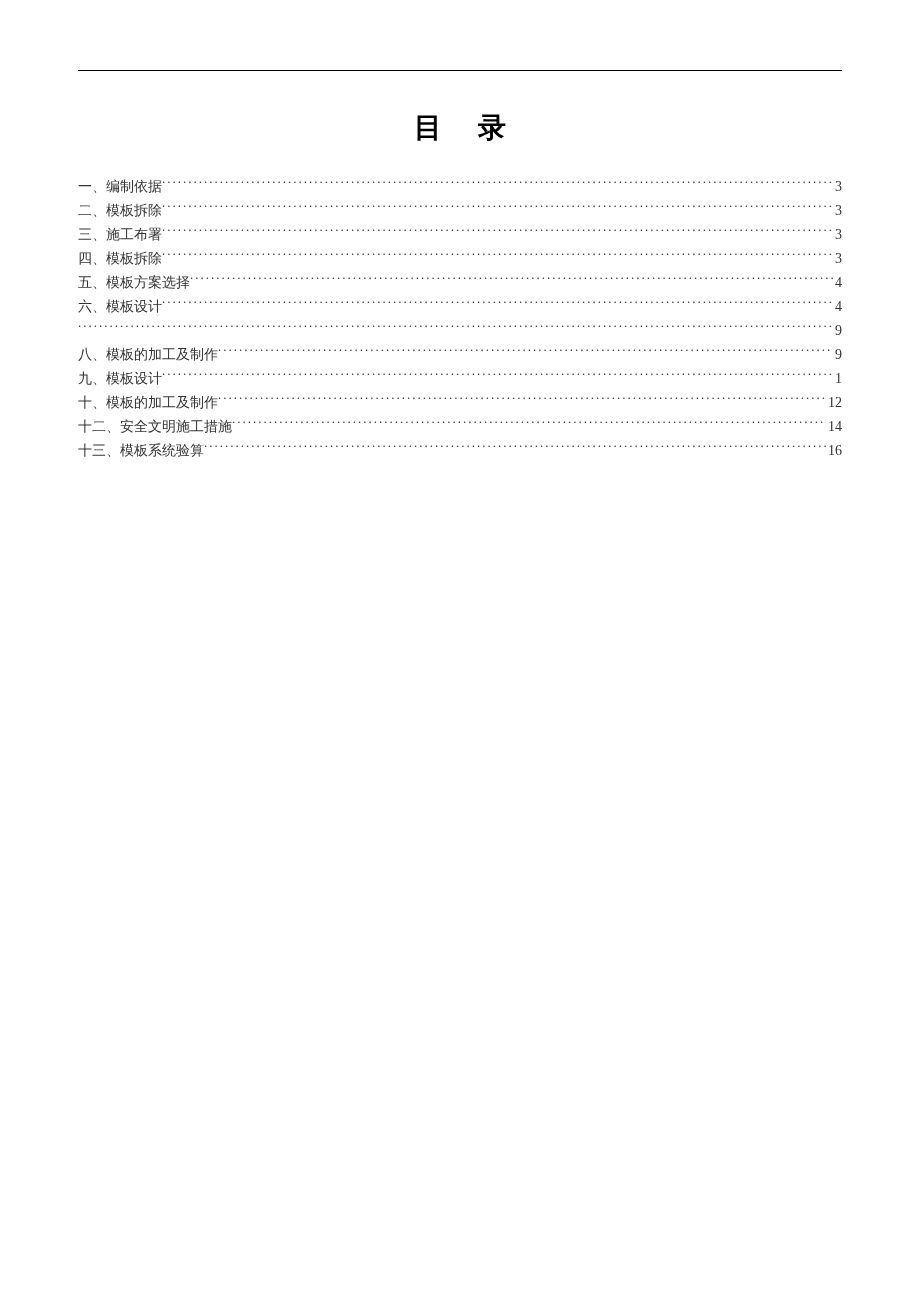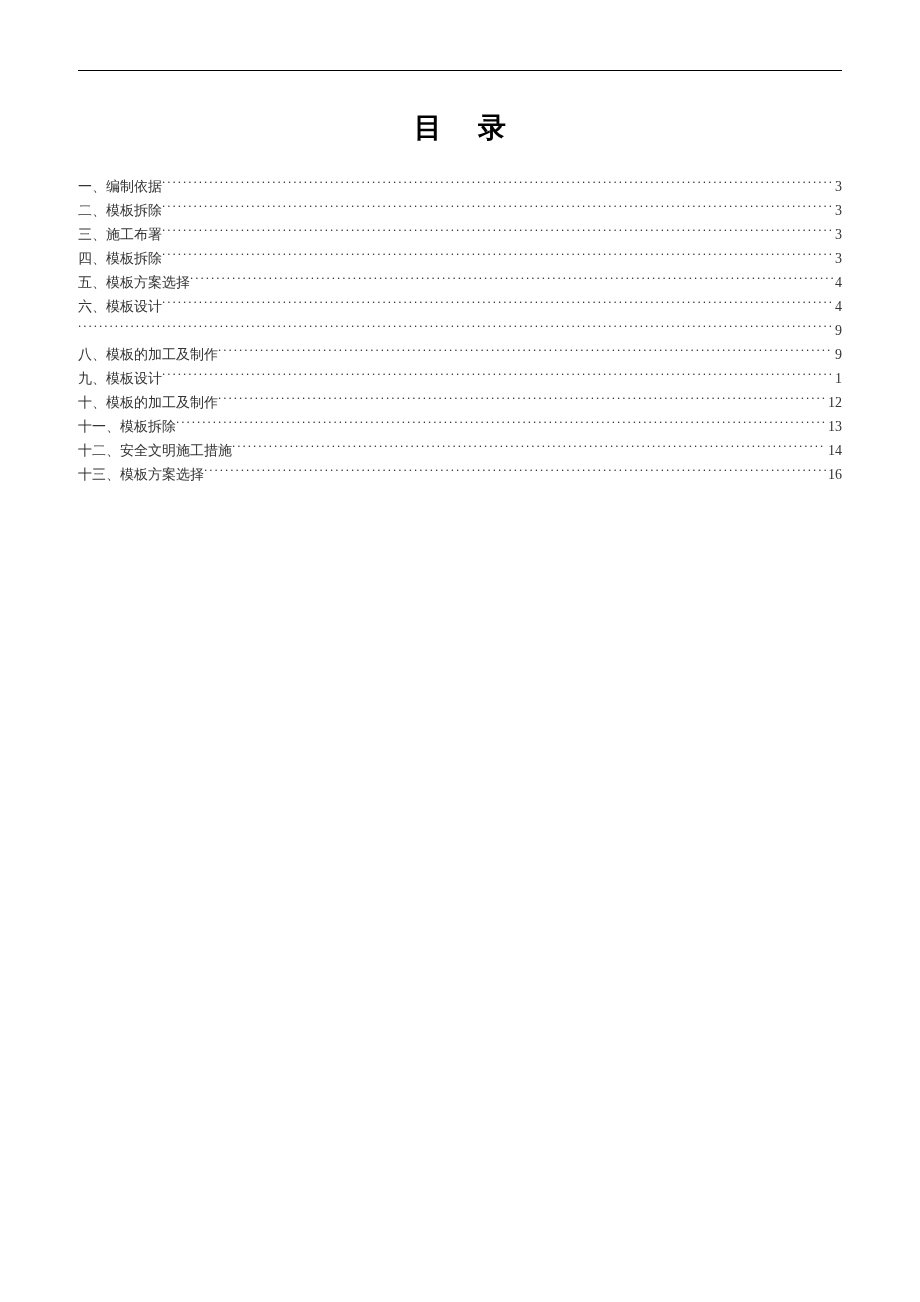--- a/index.html
+++ b/index.html
@@ -114,28 +114,23 @@
       <span class="toc-label">九、模板设计</span>
       <span class="toc-dots"></span>
       <span class="toc-page">1</span>
     </div>
     <div class="toc-row">
       <span class="toc-label">十、模板的加工及制作</span>
       <span class="toc-dots"></span>
       <span class="toc-page">12</span>
     </div>
     <div class="toc-row">
-      <span class="toc-label">十一、模板拆除</span>
-      <span class="toc-dots"></span>
-      <span class="toc-page">13</span>
-    </div>
-    <div class="toc-row">
       <span class="toc-label">十二、安全文明施工措施</span>
       <span class="toc-dots"></span>
       <span class="toc-page">14</span>
     </div>
     <div class="toc-row">
-      <span class="toc-label">十三、模板方案选择</span>
+      <span class="toc-label">十三、模板系统验算</span>
       <span class="toc-dots"></span>
       <span class="toc-page">16</span>
     </div>
   </div>
 </div>
 
 </body></html>

